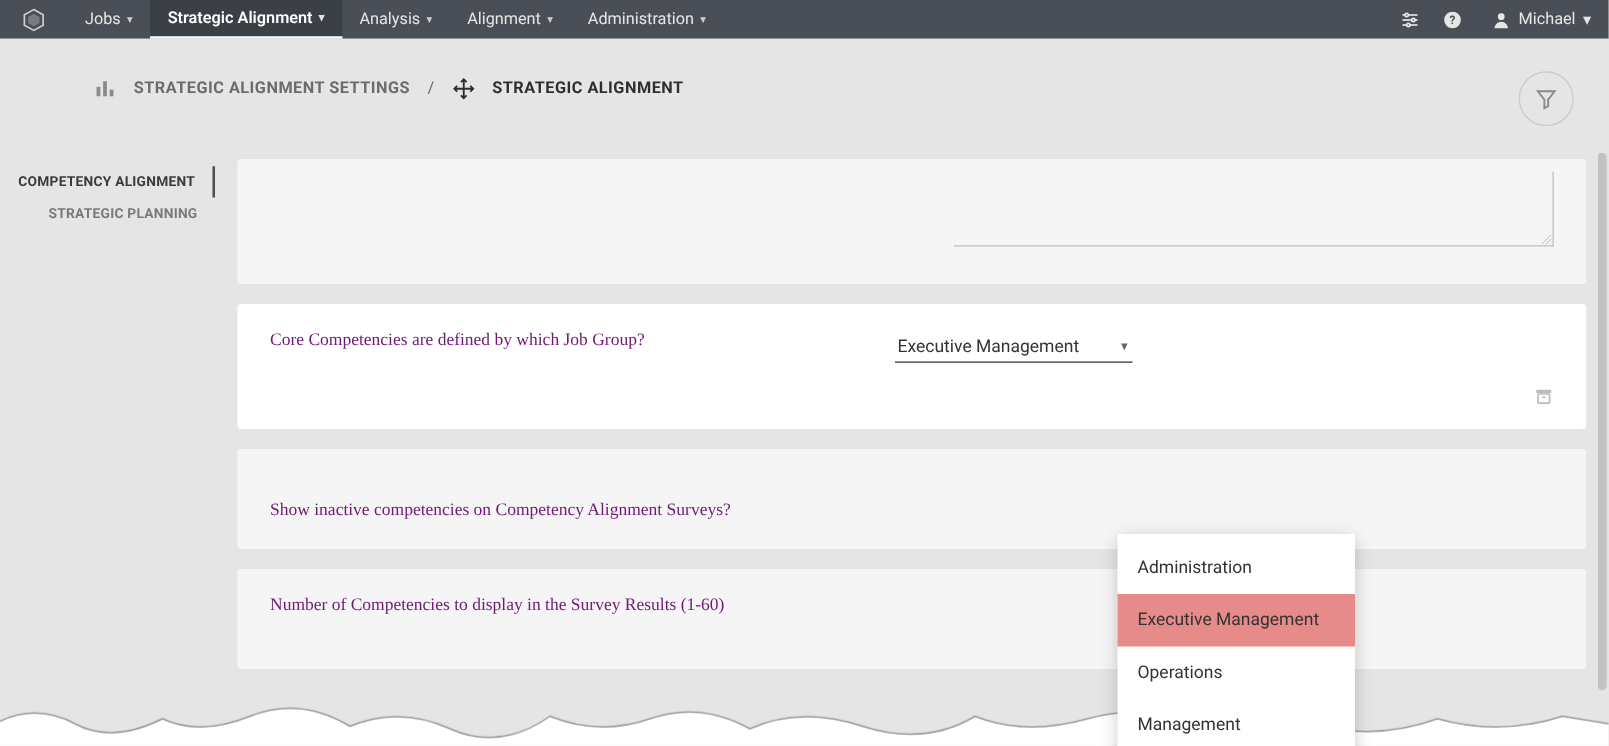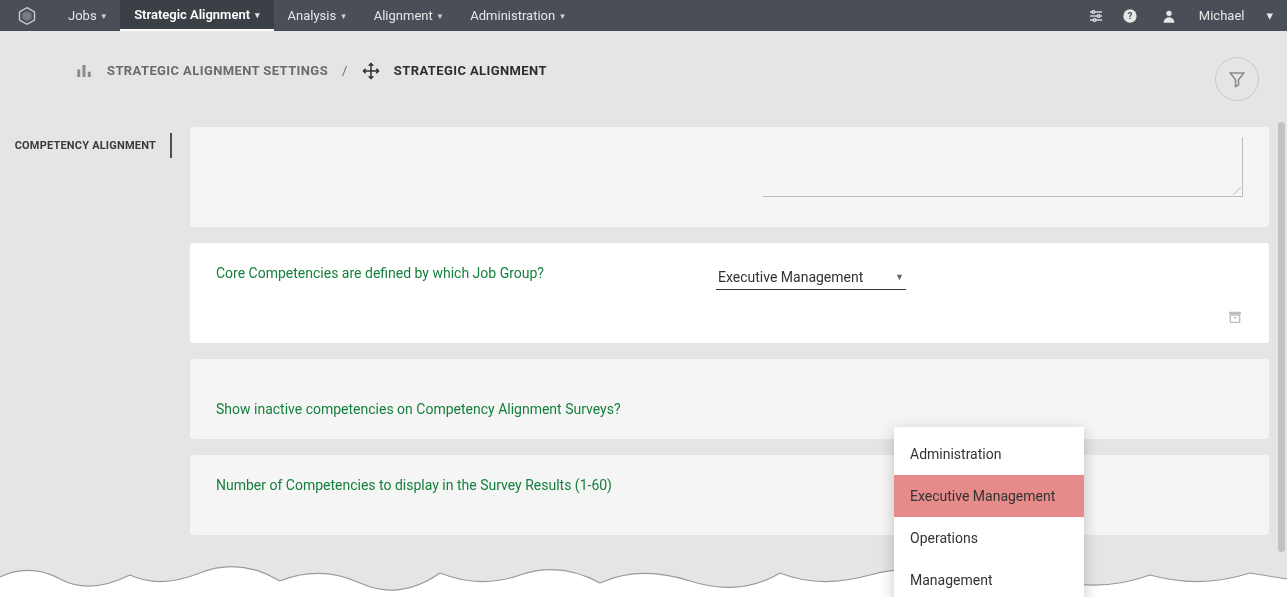--- a/index.html
+++ b/index.html
@@ -6,39 +6,39 @@
   html, body { width: 1287px; height: 597px; font-family: "Segoe UI", Roboto, Arial, sans-serif; background: #e5e5e5; overflow: hidden; color: #3a3a3a; }
   
   .topnav { height: 31px; background: #4a4f57; display: flex; align-items: center; color: #e6e6e6; font-size: 13px; }
   .topnav .logo { width: 54px; display:flex; align-items:center; justify-content:center; }
   .topnav .logo svg { width:20px; height:20px; }
   .nav-item { height:31px; display:flex; align-items:center; padding:0 14px; cursor:pointer; gap:5px; }
   .nav-item.active { background:#3b3f46; font-weight:600; color:#fff; border-bottom:2px solid #fff; }
   .nav-item .chev { font-size:9px; opacity:.85; }
   .topnav .spacer { flex:1; }
   .topnav .icon-btn { width:34px; height:31px; display:flex; align-items:center; justify-content:center; cursor:pointer; }
-  .topnav .user { display:flex; align-items:center; gap:22px; padding:0 14px; cursor:pointer; }
+  .topnav .user { display:flex; align-items:center; gap:6px; padding:0 14px; cursor:pointer; }
   .topnav .user .avatar-icon { width:16px; height:16px; }
   
   .sub { height:79px; background:#e5e5e5; display:flex; align-items:center; padding-left:75px; position:relative; }
   .crumb { display:flex; align-items:center; gap:14px; color:#6b6b6b; font-size:13px; font-weight:700; letter-spacing:.4px; }
   .crumb .sep { color:#6b6b6b; font-weight:400; }
   .crumb-ico { width:18px; height:18px; display:inline-flex; align-items:center; justify-content:center; }
   .crumb .cur { color:#2e2e2e; }
   .filter-btn { position:absolute; right:28px; top:26px; width:44px; height:44px; border-radius:50%; border:1px solid #c9c9c9; display:flex; align-items:center; justify-content:center; cursor:pointer; color:#8a8a8a; }
   
   .body { display:flex; height:calc(597px - 31px - 90px);margin-top:17px; }
   .side { width:172px; padding-top:6px; }
   .side-item { text-align:right; font-size:11px; font-weight:700; color:#7a7a7a; padding:6px 14px 6px 8px; letter-spacing:.2px; cursor:pointer; }
   .side-item.active { color:#3a3a3a; border-right:2px solid #4a4f57; }
   .main { flex:1; padding:0 18px 0 18px; overflow:auto; position:relative; }
   .card { background:#f5f5f5; border-radius:3px; margin-bottom:16px; padding:0; }
   .card.white { background:#fff; }
   .card-inner { display:flex; padding:22px 26px; min-height:100px; position:relative; }
-  .q { flex:0 0 500px; font-size:14px; color:#15803d; }
+  .q { flex:0 0 500px; font-size:14px; color:#701a75;font-family:Liberation Serif, serif; }
   .val { flex:1; }
   .textarea-outline { margin-left:auto; width:480px; height:60px; border-bottom:1px solid #bdbdbd; border-right:1px solid #bdbdbd; resize:both; position:relative; }
   .textarea-outline::after { content:""; position:absolute; right:1px; bottom:1px; width:8px; height:8px; background:linear-gradient(135deg, transparent 0 50%, #bdbdbd 50% 55%, transparent 55% 70%, #bdbdbd 70% 75%, transparent 75%); }
   .select { display:flex; align-items:center; justify-content:space-between; width:190px; border-bottom:1px solid #333; padding:4px 2px; font-size:14px; color:#333; cursor:pointer; }
   .select .arrow { font-size:9px; color:#666; }
   .dropdown { position:absolute; left:722px; top:300px; width:190px; background:#fff; box-shadow:0 4px 14px rgba(0,0,0,.22); z-index:50; padding:6px 0; }
   .dd-item { padding:13px 16px; font-size:14px; color:#333; cursor:pointer; }
   .dd-item.sel { background:#e68a8a; }
   .row-icon { position:absolute; right:26px; bottom:14px; color:#bcbcbc; cursor:pointer; }
   .scroll-ind { position:absolute; right:2px; top:122px; width:7px; height:430px; background:#c2c2c2; border-radius:4px; }
@@ -129,20 +129,21 @@
   <div class="filter-btn">
     <svg width="18" height="18" viewBox="0 0 24 24" fill="none" stroke="#8a8a8a" stroke-width="2">
         <polygon points="3,4 21,4 14,13 14,20 10,22 10,13"></polygon>
       </svg>
   </div>
 </div>
 
 <div class="body">
   <div class="side">
     <div class="side-item active">COMPETENCY ALIGNMENT</div>
+    <div class="side-item">STRATEGIC PLANNING</div>
   </div>
 
   <div class="main">
 
     <div class="card">
       <div class="card-inner" style="padding-top:10px; padding-bottom:30px;">
         <div class="q"></div>
         <div class="val" style="display:flex; justify-content:flex-end;">
           <div class="textarea-outline"></div>
         </div>

